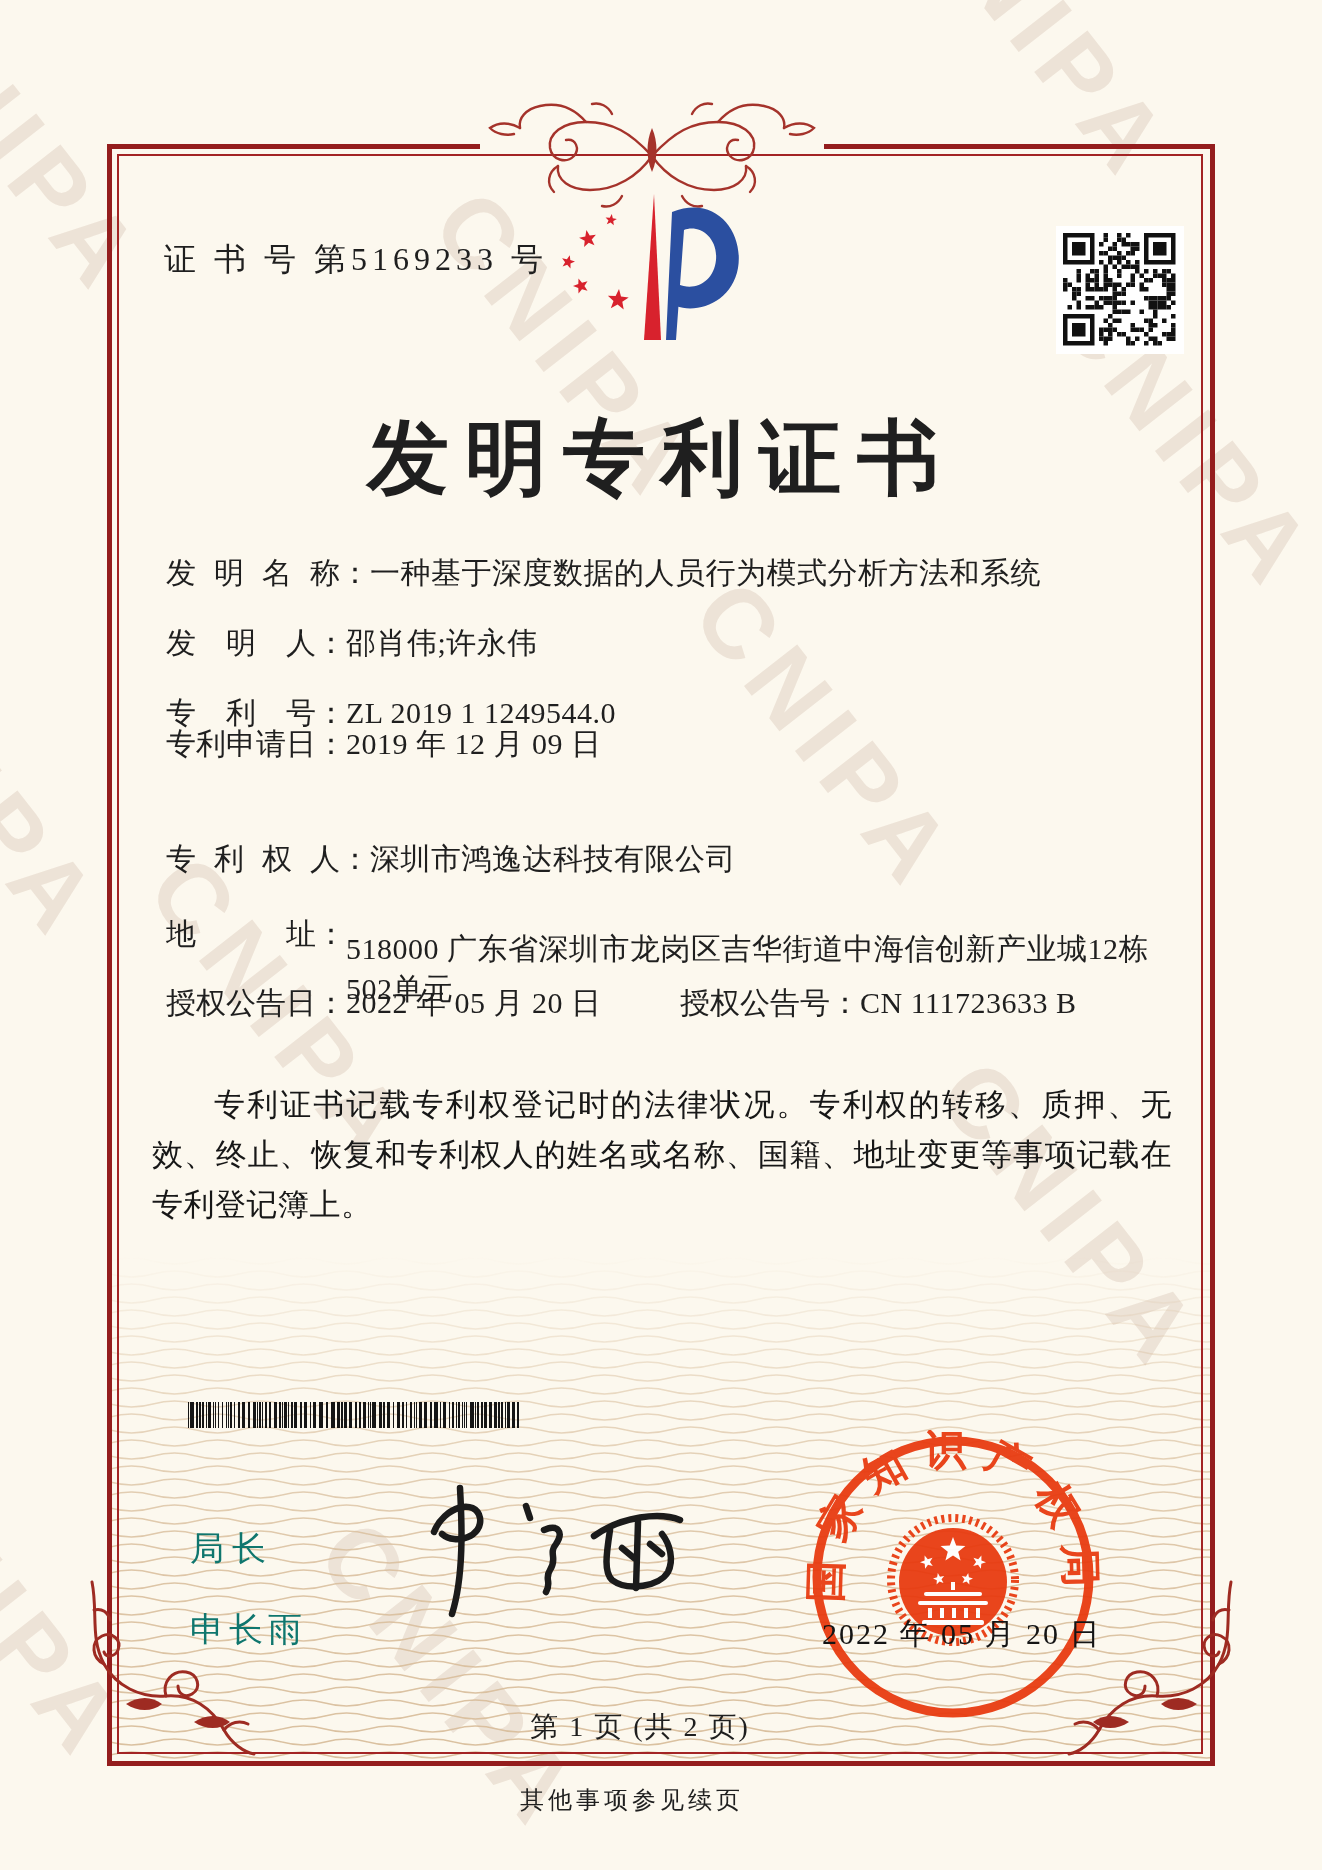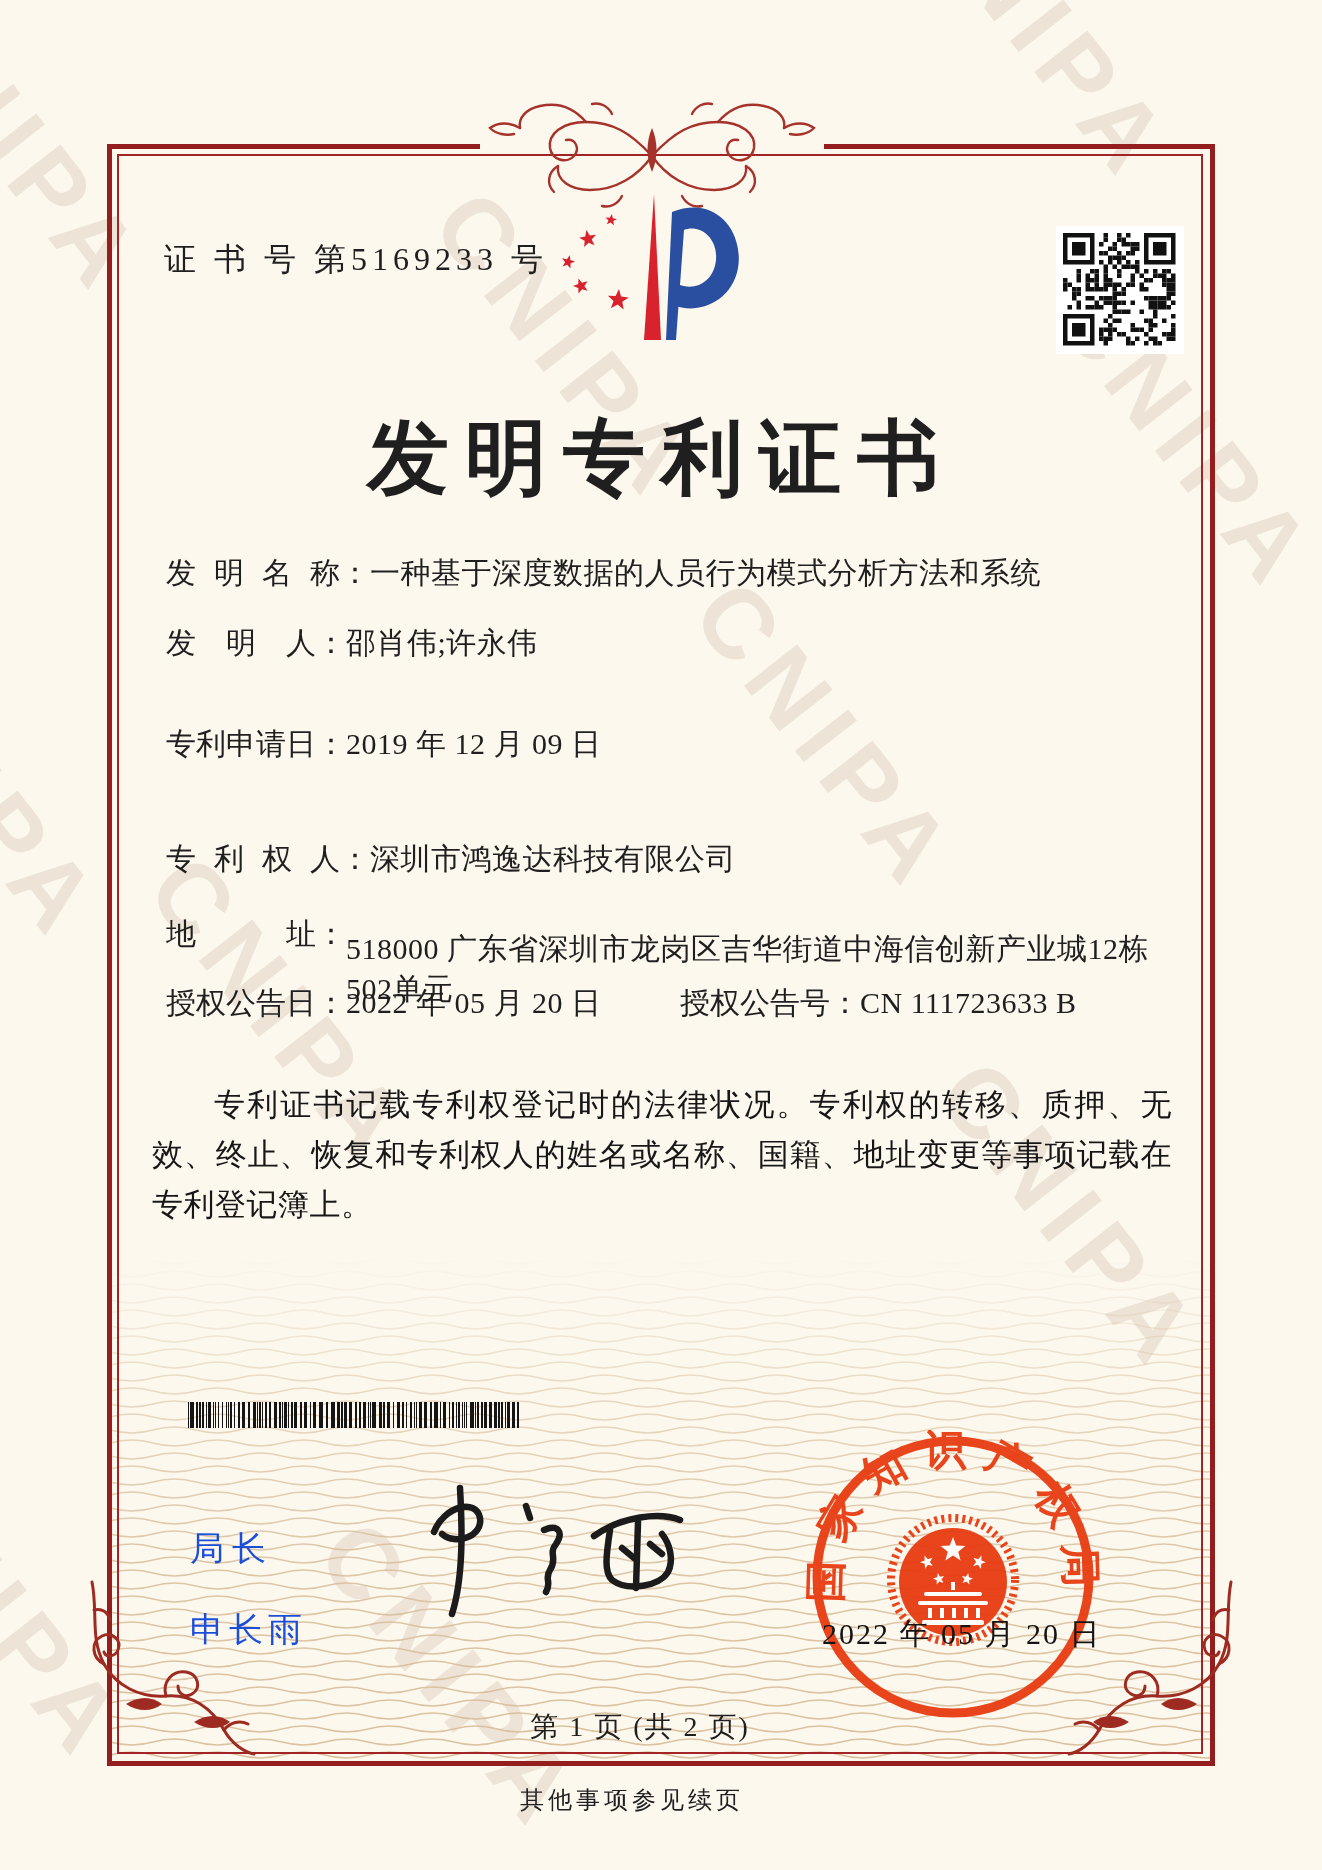--- a/index.html
+++ b/index.html
@@ -22,21 +22,21 @@
          font-weight:bold;letter-spacing:16px;padding-left:0;box-sizing:border-box;z-index:4;}
   .row{position:absolute;left:166px;font-size:30px;white-space:nowrap;z-index:4;line-height:42px;}
   .row .lbl{white-space:pre;font-family:Liberation Mono, monospace;}
   .row .val{letter-spacing:.5px;}
   .row.addr .val{display:inline-block;width:812px;white-space:normal;line-height:40px;vertical-align:top;margin-top:16px;}
   .row .second{position:absolute;left:514px;top:0;white-space:nowrap;}
   .paras{position:absolute;left:152px;top:1080px;width:1020px;font-size:31px;line-height:50px;
          text-align:justify;letter-spacing:.5px;z-index:4;color:#171717;}
   .paras p{margin:0;text-indent:2em;}
   .director,.director-name{position:absolute;left:190px;font-family:"Liberation Sans","DejaVu Sans",sans-serif;
-         font-size:34px;letter-spacing:8px;z-index:5;color:#1d4ed8;}
+         font-size:34px;letter-spacing:8px;z-index:5;color:#0f766e;}
   .director{top:1526px;}
   .director-name{top:1582px;letter-spacing:5px;margin-top:25px;}
   .sig{position:absolute;left:398px;top:1472px;z-index:5;}
   .seal{position:absolute;left:806px;top:1430px;z-index:5;}
   .seal-date{position:absolute;left:822px;top:1614px;font-size:30px;letter-spacing:2px;color:#141414;z-index:6;}
   .pageno{position:absolute;left:640px;top:1708px;transform:translateX(-50%);font-size:28px;
           letter-spacing:2px;z-index:4;}
   .footnote{position:absolute;left:632px;top:1784px;transform:translateX(-50%);font-size:24px;
           letter-spacing:4px;z-index:4;}
   .logo{position:absolute;left:548px;top:186px;z-index:4;}
@@ -336,20 +336,23 @@
   </svg>
 
   <div class="title">发明专利证书</div>
 
   <div class="row" style="top:552px">
     <span class="lbl">发 明 名 称：</span><span class="val">一种基于深度数据的人员行为模式分析方法和系统</span>
   </div>
   <div class="row" style="top:622px">
     <span class="lbl">发　明　人：</span><span class="val">邵肖伟;许永伟</span>
   </div>
+  <div class="row" style="top:692px">
+    <span class="lbl">专　利　号：</span><span class="val">ZL 2019 1 1249544.0</span>
+  </div>
   <div class="row" style="top:723px">
     <span class="lbl">专利申请日：</span><span class="val">2019 年 12 月 09 日</span>
   </div>
   <div class="row" style="top:838px">
     <span class="lbl">专 利 权 人：</span><span class="val">深圳市鸿逸达科技有限公司</span>
   </div>
   <div class="row addr" style="top:913px">
     <span class="lbl">地　　　址：</span><span class="val">518000 广东省深圳市龙岗区吉华街道中海信创新产业城12栋502单元</span>
   </div>
   <div class="row" style="top:982px">

